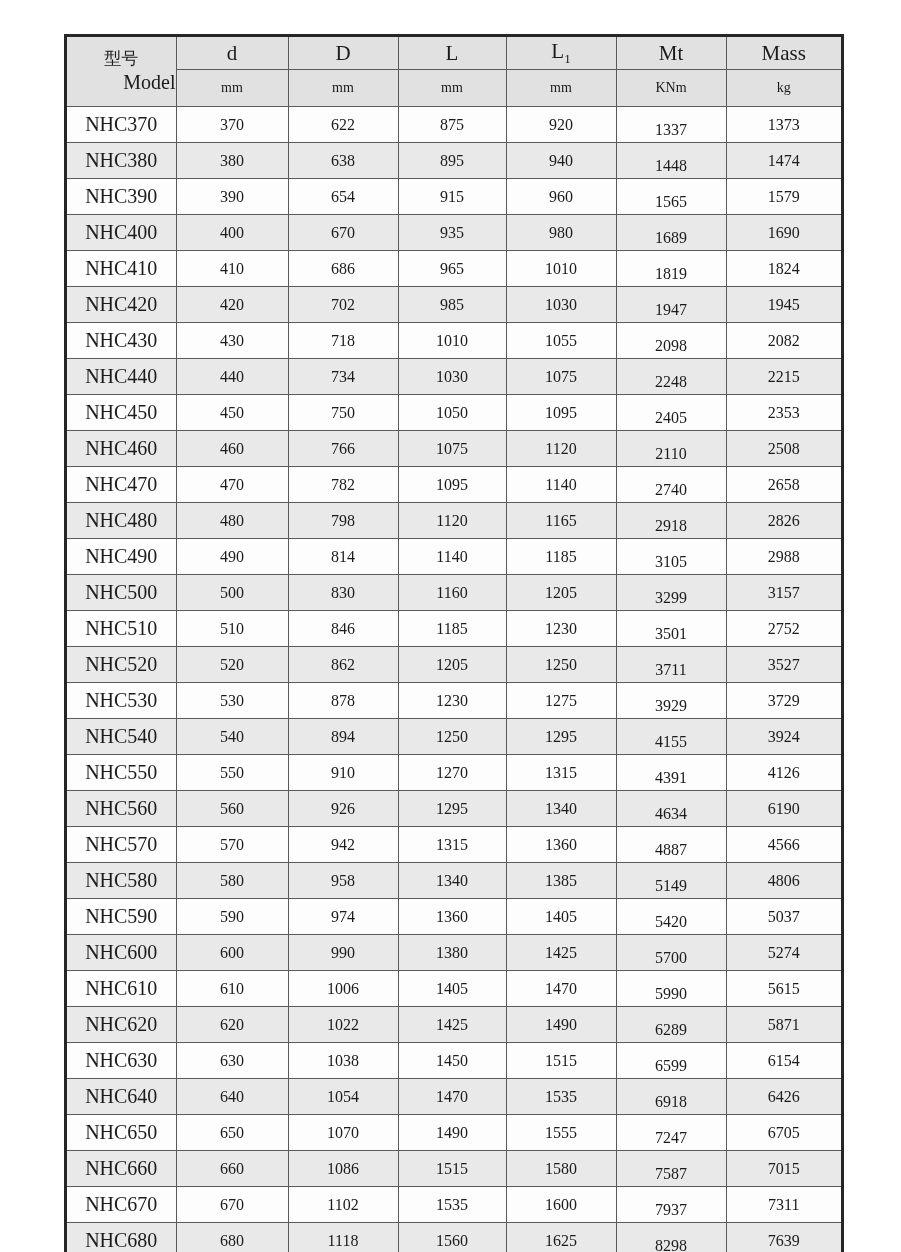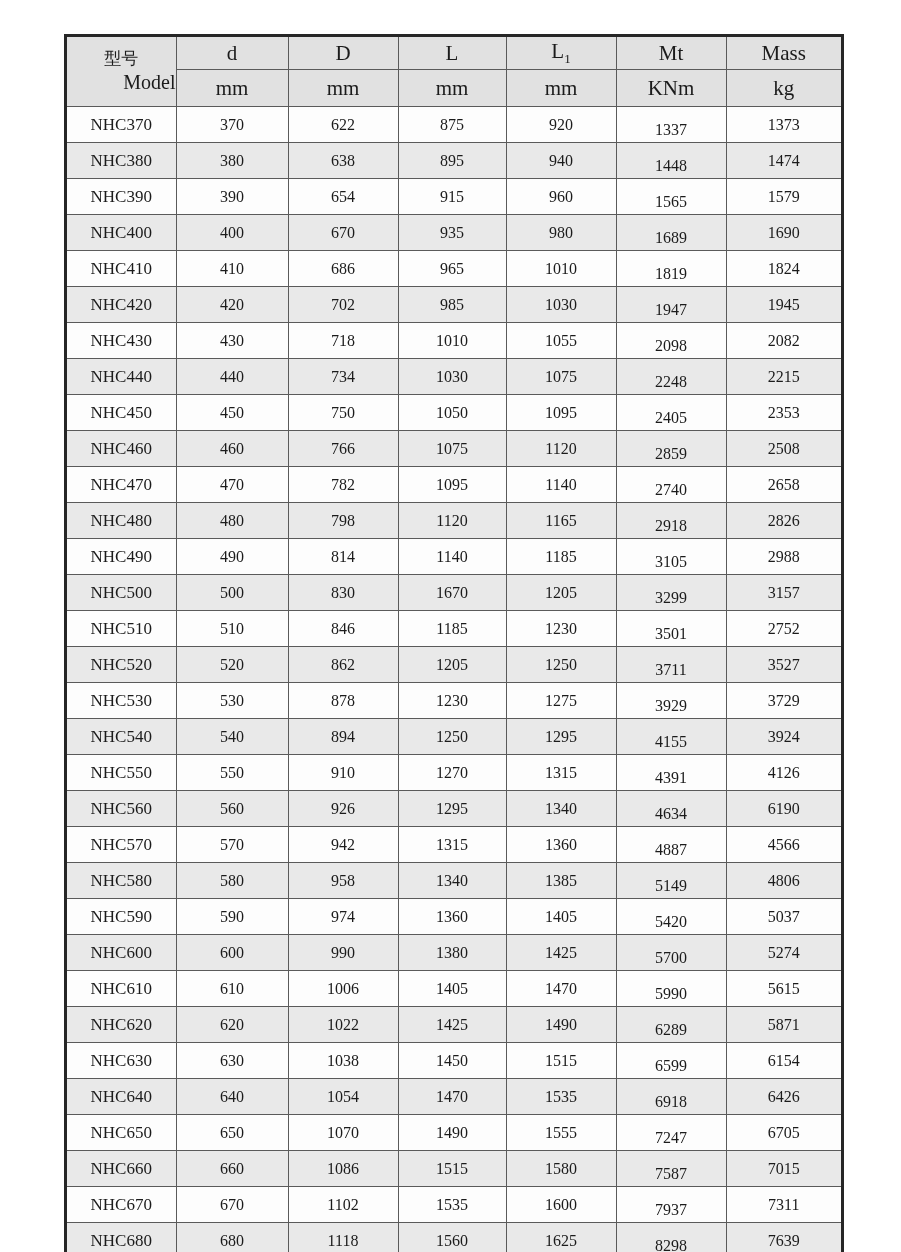--- a/index.html
+++ b/index.html
@@ -33,35 +33,35 @@
   table.spec {
     border: 2px solid #262626;
     box-shadow: 0 0 0 1px #262626;
   }
   thead th {
     background: #e1e1e1;
     font-weight: normal;
     margin-top: 43px;
   }
   tr.hdr-names th { height: 32px; font-size: 21px; }
-  tr.hdr-units th { height: 36px; font-size: 21px; }
+  tr.hdr-units th { height: 36px; font-size: 14px; }
   th.model-hd {
     font-size: 20px;
     line-height: 1.25;
   }
   th.model-hd .cn { font-size: 17px; display: block; }
   th.model-hd .en { font-size: 20px; display: block; text-align: right; }
   sub.hd-sub { font-size: 13px; }
   tbody td {
     height: 32px;
     font-size: 16px;
     background: #fdfdfd;
   }
   tbody tr:nth-child(even) td { background: #e9e9e9; }
-  tbody td.col-0 { font-size: 17px; }
+  tbody td.col-0 { font-size: 20px; }
   tbody td.col-5 {
     vertical-align: bottom;
     padding-bottom: 3px;
     line-height: 1.05;
     font-family: Liberation Serif, serif;
   }
 </style>
 </head>
 <body>
 
@@ -179,21 +179,21 @@
           <td class="col-4">1095</td>
           <td class="col-5">2405</td>
           <td class="col-6">2353</td>
         </tr>
         <tr>
           <td class="col-0">NHC460</td>
           <td class="col-1">460</td>
           <td class="col-2">766</td>
           <td class="col-3">1075</td>
           <td class="col-4">1120</td>
-          <td class="col-5">2859</td>
+          <td class="col-5">2110</td>
           <td class="col-6">2508</td>
         </tr>
         <tr>
           <td class="col-0">NHC470</td>
           <td class="col-1">470</td>
           <td class="col-2">782</td>
           <td class="col-3">1095</td>
           <td class="col-4">1140</td>
           <td class="col-5">2740</td>
           <td class="col-6">2658</td>
@@ -213,21 +213,21 @@
           <td class="col-2">814</td>
           <td class="col-3">1140</td>
           <td class="col-4">1185</td>
           <td class="col-5">3105</td>
           <td class="col-6">2988</td>
         </tr>
         <tr>
           <td class="col-0">NHC500</td>
           <td class="col-1">500</td>
           <td class="col-2">830</td>
-          <td class="col-3">1670</td>
+          <td class="col-3">1160</td>
           <td class="col-4">1205</td>
           <td class="col-5">3299</td>
           <td class="col-6">3157</td>
         </tr>
         <tr>
           <td class="col-0">NHC510</td>
           <td class="col-1">510</td>
           <td class="col-2">846</td>
           <td class="col-3">1185</td>
           <td class="col-4">1230</td>

